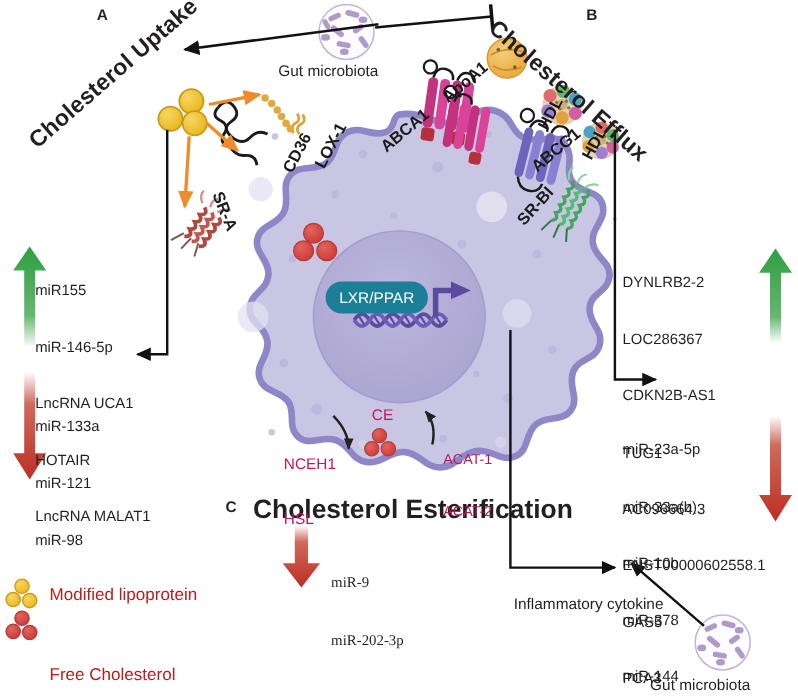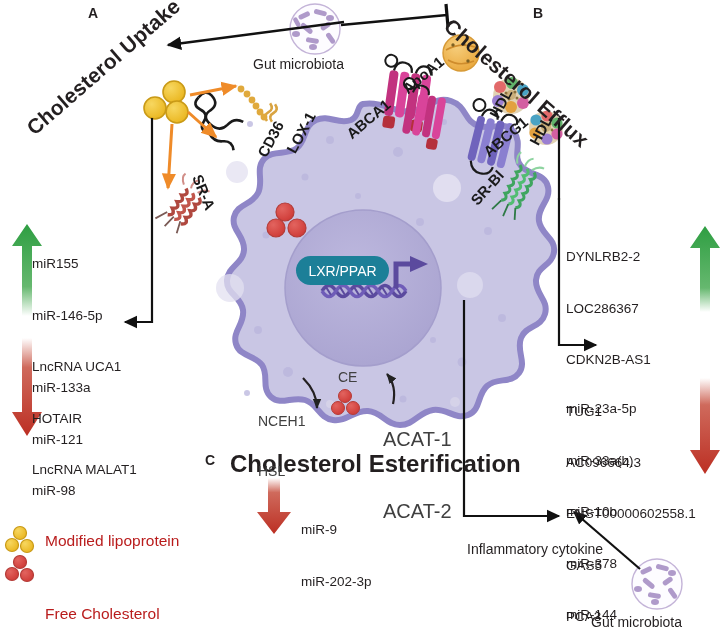--- a/index.html
+++ b/index.html
@@ -7,21 +7,21 @@
        font-family:"Liberation Sans",sans-serif;color:#231f20;}
   #stage{position:absolute;left:0;top:0;width:725px;height:636px;}
   svg.layer{position:absolute;left:0;top:0;width:725px;height:636px;overflow:visible;}
   .txt{position:absolute;white-space:pre;line-height:1.18;}
   .panel-letter{font-weight:bold;font-size:14px;}
   .section-title{font-size:24px;font-weight:bold;color:#231f20;}
   .list{font-size:13.5px;color:#231f20;line-height:1.27;}
   .caption{font-size:14px;color:#231f20;}
   .legend-label{font-size:15.5px;color:#b91c1c;}
   .memb-label{font-size:15px;font-weight:bold;color:#1a1a1a;transform-origin:left top;}
-  .inner-label{font-size:13.5px;color:#404040;line-height:1.2;}
+  .inner-label{font-size:13.5px;color:#be185d;line-height:1.2;}
   .lxr-label{font-size:14px;fill:#ffffff;font-weight:normal;}
   .rot-title{font-size:21px;font-weight:bold;color:#231f20;transform-origin:left top;letter-spacing:.2px;}
 </style>
 </head>
 <body>
 
 <div id="stage">
 
   <svg class="layer" viewBox="0 0 725 636">
     <defs>
@@ -395,21 +395,21 @@
   <div class="txt list" style="left:566px;top:366px;">
     <div>miR-23a-5p</div>
     <div>miR-33a(b)</div>
     <div>miR-10b</div>
     <div>miR-378</div>
     <div>miR-144</div>
     
     
   </div>
 
-  <div class="txt list" style="left:301px;top:487px;">
+  <div class="txt list" style="left:301px;top:487px;font-family:Liberation Serif, serif;">
     <div>miR-9</div>
     <div>miR-202-3p</div>
   </div>
 
   <div class="txt list" style="left:467px;top:505px;font-size:14px;">
     <div>Inflammatory cytokine</div>
   </div>
 
   <div class="txt memb-label" style="left:205px;top:172px;transform:rotate(68deg);">SR-A</div>
   <div class="txt memb-label" style="left:254px;top:152px;transform:rotate(-62deg);">CD36</div>
@@ -419,21 +419,21 @@
   <div class="txt memb-label" style="left:480px;top:147px;transform:rotate(-40deg);">ABCG1</div>
   <div class="txt memb-label" style="left:467px;top:197px;transform:rotate(-48deg);">SR-BI</div>
   <div class="txt memb-label" style="left:486px;top:113px;transform:rotate(-62deg);">HDL</div>
   <div class="txt memb-label" style="left:526px;top:140px;transform:rotate(-62deg);">HDL</div>
 
   <div class="txt inner-label" style="left:338px;top:369px;font-size:14px;">CE</div>
   <div class="txt inner-label" style="left:258px;top:379px;font-size:14px;">
     <div>NCEH1</div>
     <div>HSL</div>
   </div>
-  <div class="txt inner-label" style="left:383px;top:379px;font-size:20px;">
+  <div class="txt inner-label" style="left:403px;top:379px;font-size:13px;">
     <div>ACAT-1</div>
     <div>ACAT-2</div>
   </div>
 
   <div class="txt legend-label" style="left:45px;top:532px;">Modified lipoprotein</div>
   <div class="txt legend-label" style="left:45px;top:562px;margin-top:43px;">Free Cholesterol</div>
 
 </div>
 
 </body></html>

